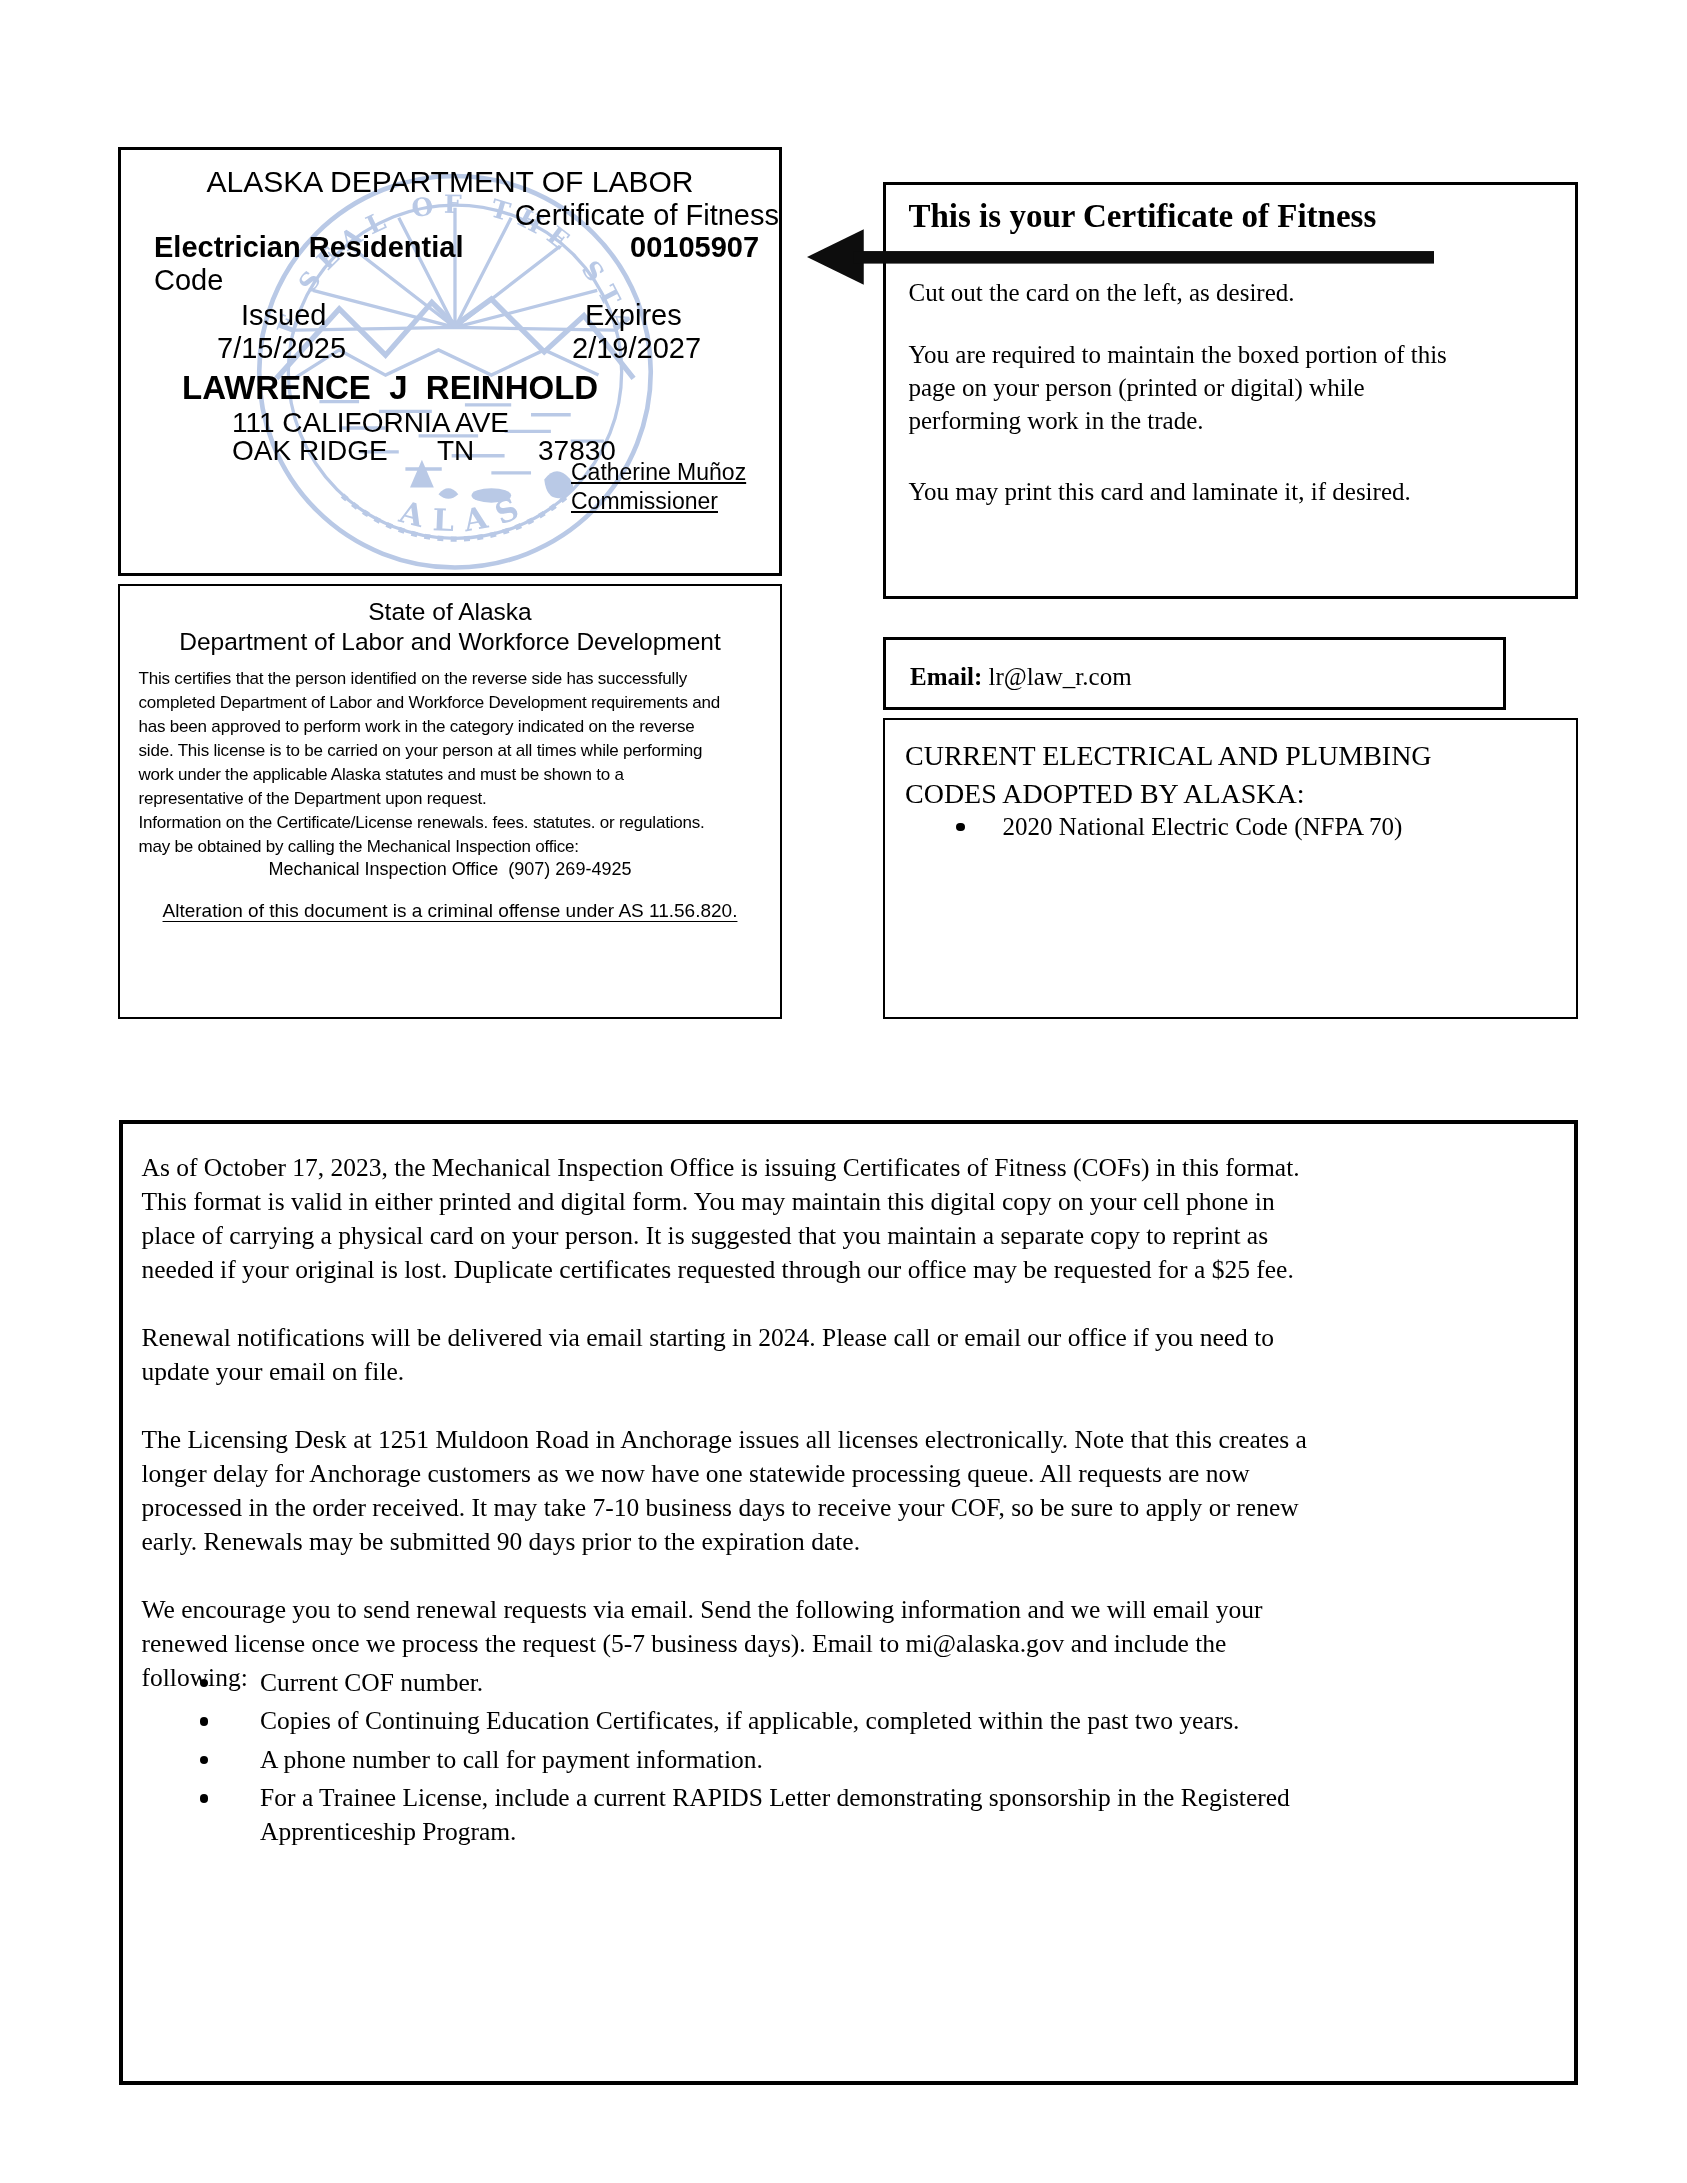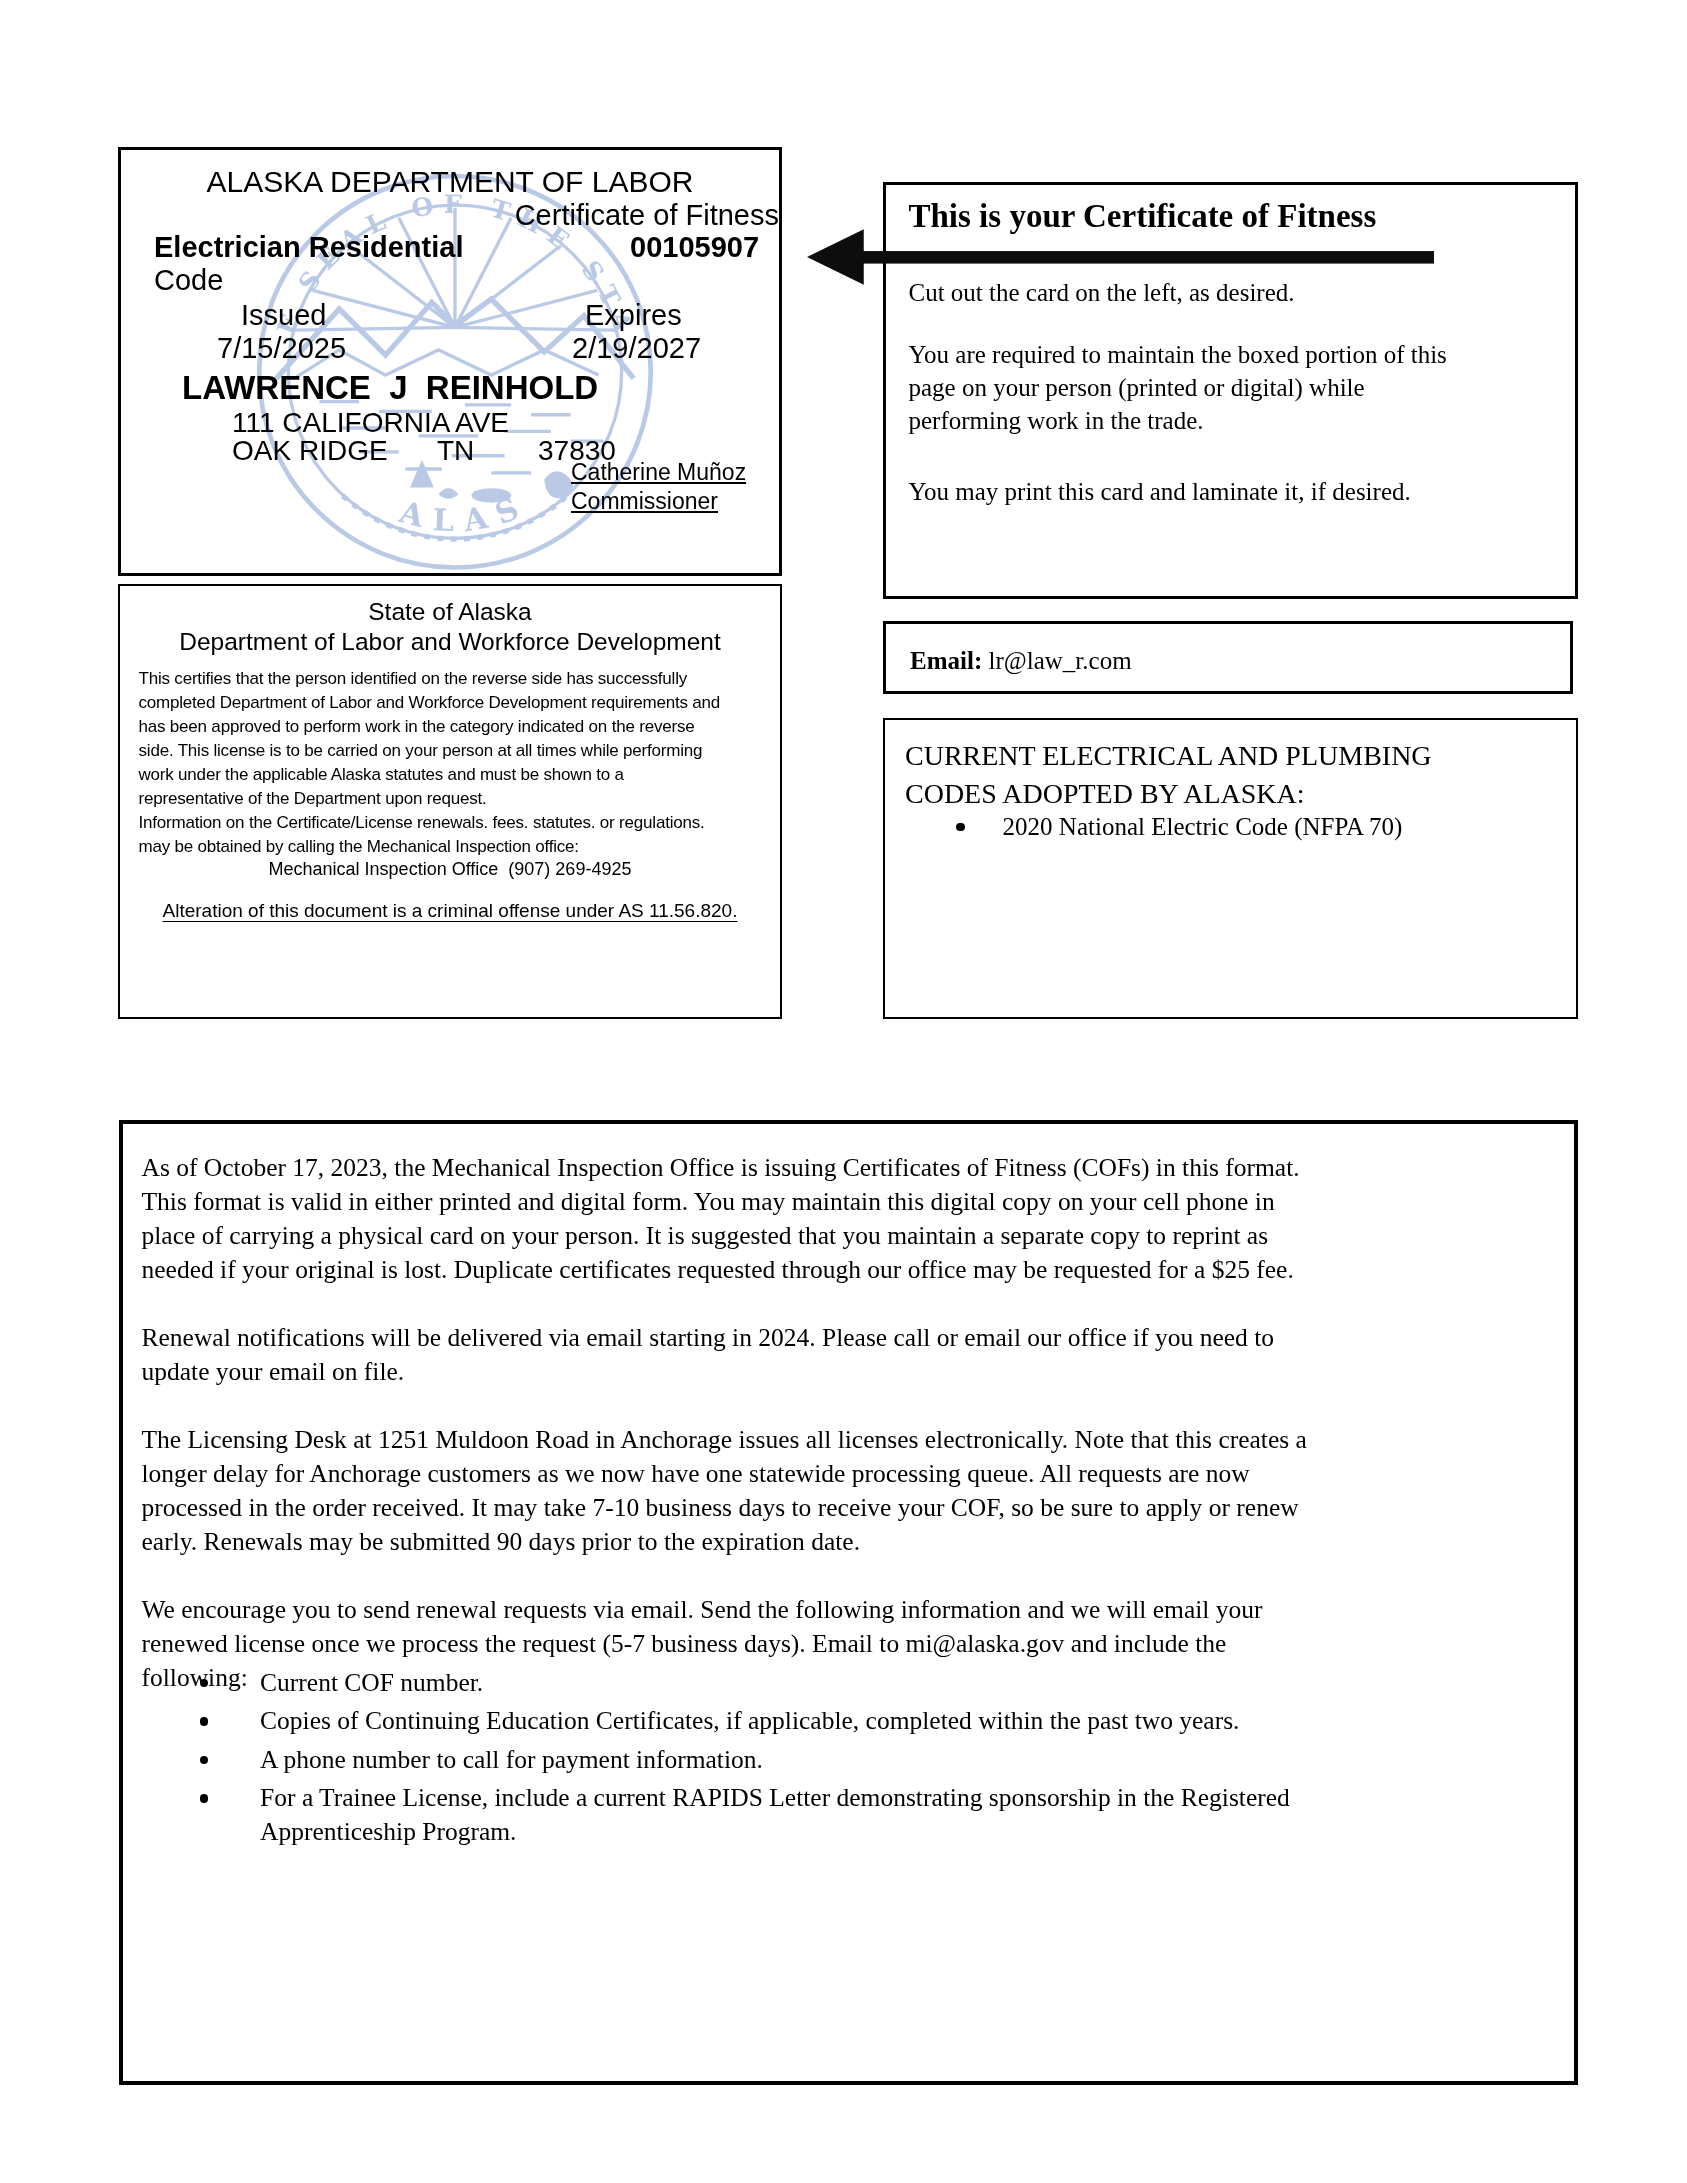--- a/index.html
+++ b/index.html
@@ -43,21 +43,21 @@
   
   #instructions{left:883px;top:182px;width:695px;height:417px;border:3.3px solid #000;}
   .instr-title{top:13.2px;left:22.5px;font-size:33px;font-weight:bold;font-family:"Liberation Serif",serif;}
   .instr-p{position:absolute;left:22.5px;width:655px;font-size:25px;line-height:33px;font-family:"Liberation Serif",serif;}
   .ip1{top:91px;}
   .ip2{top:153px;}
   .ip3{top:290px;}
   #arrow{left:806px;top:224px;width:629px;height:66px;z-index:5;}
 
   
-  #email-box{left:883px;top:621px;width:690px;height:73px;border:3.3px solid #000;}
+  #email-box{left:883px;top:637px;width:623px;height:73px;border:3.3px solid #000;}
   .email-line{position:absolute;left:24px;top:0;height:73px;line-height:73px;font-size:25px;}
 
   
   #codes-box{left:883px;top:718px;width:695px;height:301px;border:2.6px solid #000;font-family:Liberation Serif, serif;}
   .codes-heading{top:17px;left:20px;width:655px;font-size:28px;line-height:38px;}
   .codes-list{position:absolute;top:92px;left:71px;width:609px;}
   .bullet-row{display:flex;align-items:flex-start;margin-bottom:17px;}
   .dot{width:8.6px;height:8.6px;border-radius:50%;background:#000;flex:0 0 8.6px;margin-top:10.6px;}
   .codes-list .btxt{font-size:25px;line-height:29px;margin-left:38px;}
 

